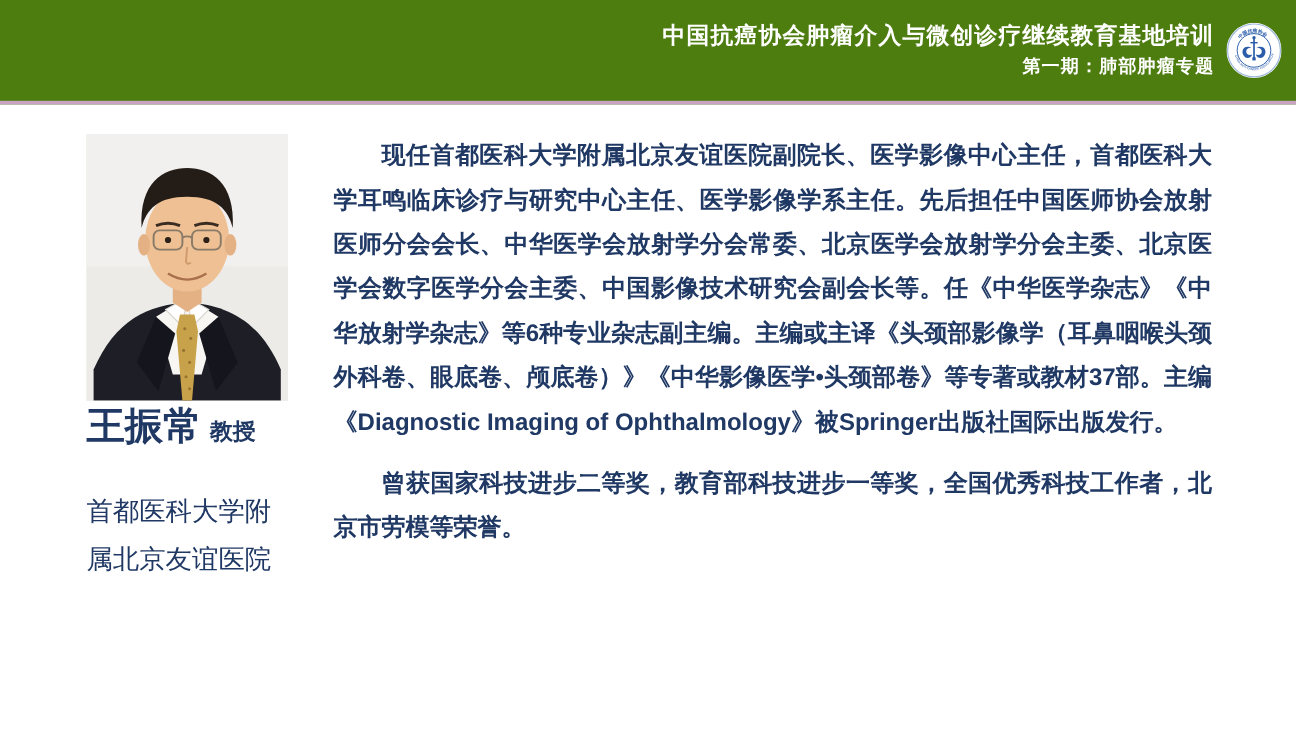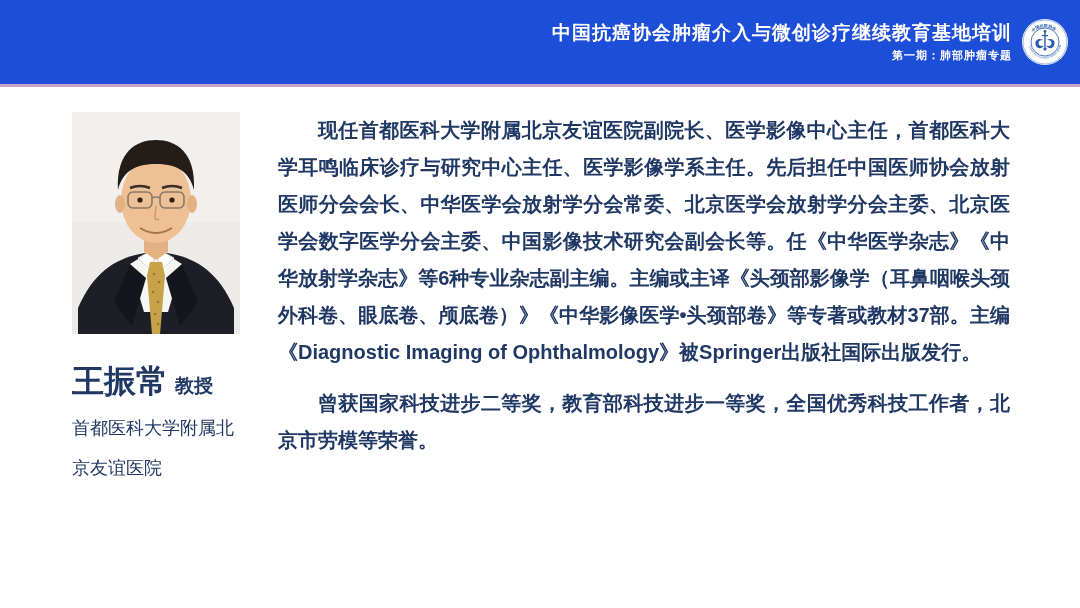--- a/index.html
+++ b/index.html
@@ -5,43 +5,43 @@
   html, body { margin:0; padding:0; }
   body {
     width:1080px; height:608px; overflow:hidden;
     background:#ffffff;
     font-family:"Liberation Sans","DejaVu Sans",sans-serif;
   }
   .slide { width:1080px; height:608px; position:relative; background:#ffffff; }
 
   
   .topbar {
-    height:87px; background:#1d4ed8;
+    height:87px; background:#4d7c0f;
     border-bottom:3px solid #c9a3c4;
     display:flex; align-items:center; justify-content:flex-end;
     padding-right:12px; box-sizing:border-box;
   }
   .topbar-text { text-align:right; color:#ffffff; margin-right:10px; }
   .topbar-title { font-size:19px; font-weight:bold; letter-spacing:1px; line-height:24px; }
-  .topbar-subtitle { font-size:11px; font-weight:bold; letter-spacing:1px; margin-top:3px; }
+  .topbar-subtitle { font-size:15px; font-weight:bold; letter-spacing:1px; margin-top:3px; }
   .logo-wrap { width:46px; height:46px; flex-shrink:0; }
 
   
   .content { display:flex; padding:25px 36px 0 72px; box-sizing:border-box; }
 
   .left-col { width:168px; flex-shrink:0; }
   .photo {
     width:168px; height:222px; background:#eceae7; overflow:hidden;
   }
-  .name-line { margin-top:26px; white-space:nowrap; }
+  .name-line { white-space:nowrap; }
   .name { font-size:32px; font-weight:bold; color:#1f3864; }
   .degree { font-size:19px; font-weight:bold; color:#1f3864; margin-left:7px; }
   .affiliation {
-    margin-top:4px; width:172px;
-    font-size:18px; line-height:40px; color:#1f3864;
+    margin-top:28px; width:172px;
+    font-size:22px; line-height:40px; color:#1f3864;
     word-break:break-all;
   }
 
   .bio-col {
     margin-left:38px; width:732px;
     color:#1f3864; font-size:20px; font-weight:bold;
     line-height:37px; text-align:justify; text-justify:inter-ideograph;
   }
   .bio-col p { margin:0 0 14px 0; text-indent:2em; }
 </style>

